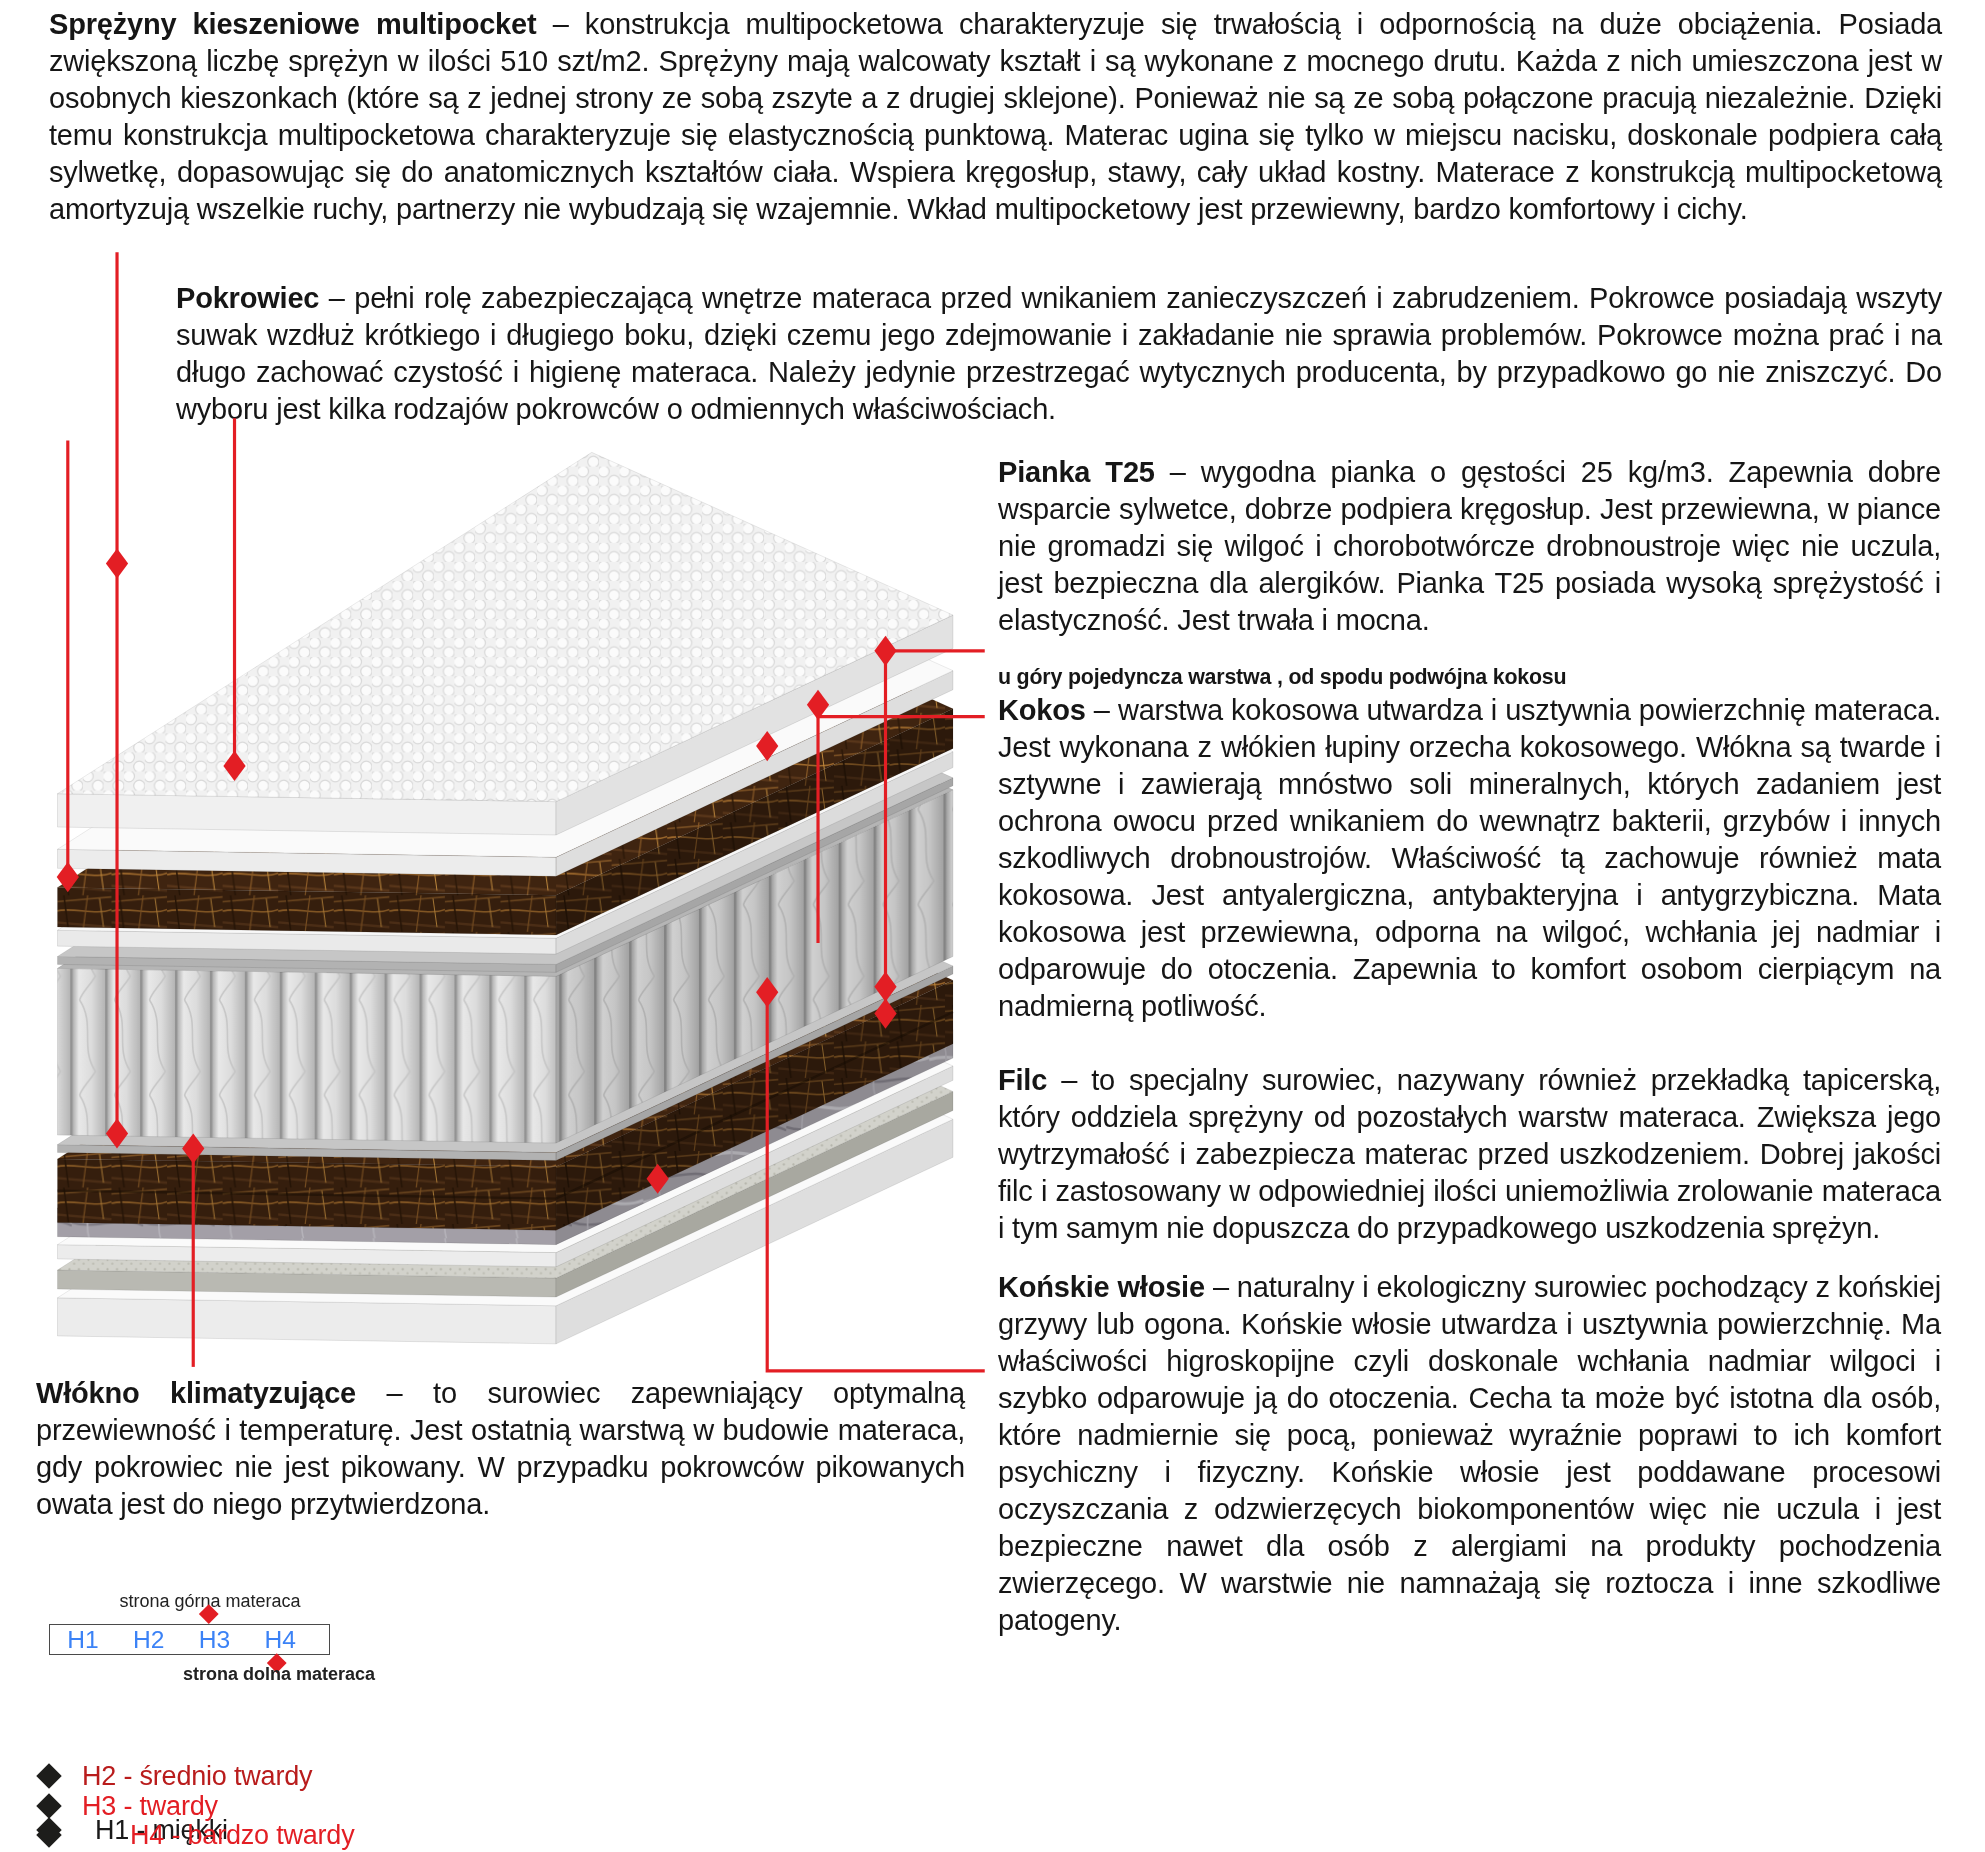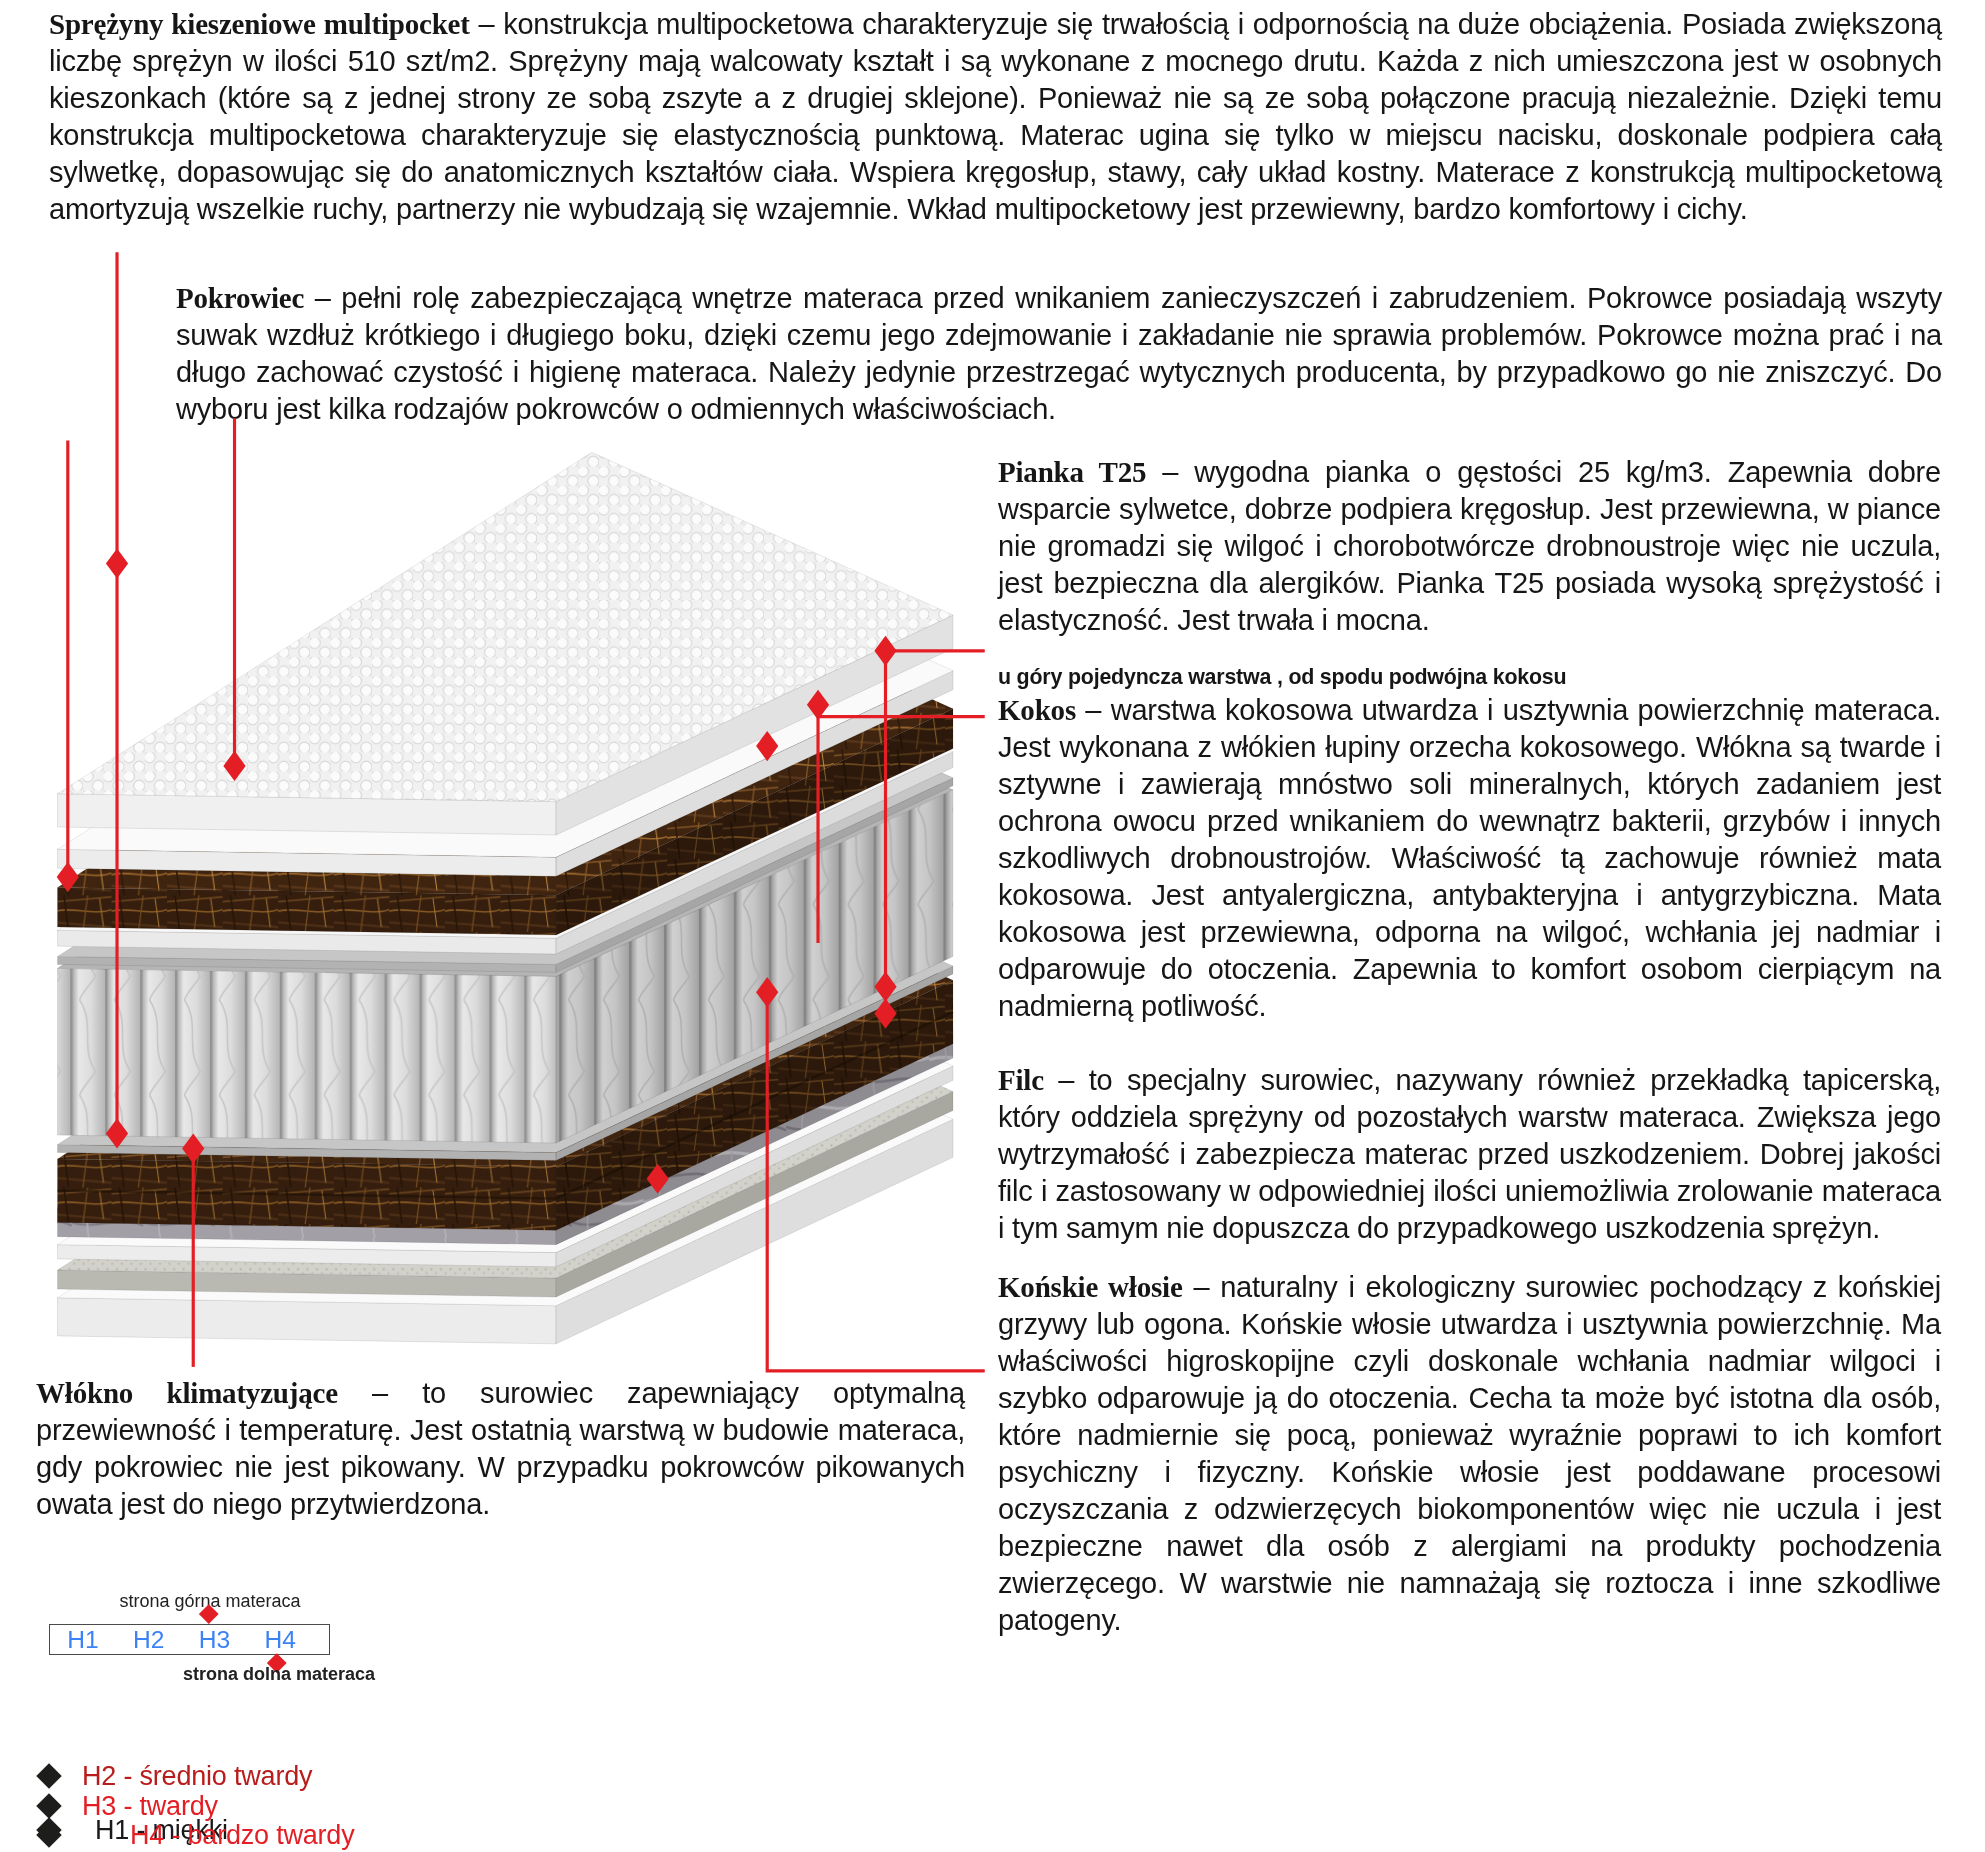--- a/index.html
+++ b/index.html
@@ -6,21 +6,21 @@
   body{
     width:1985px;height:1853px;position:relative;background:#ffffff;
     font-family:"Liberation Sans","DejaVu Sans",sans-serif;
     color:#161616;overflow:hidden;
   }
   .para{
     position:absolute;text-align:justify;
     font-size:29px;line-height:37px;letter-spacing:-0.2px;
     color:#161616;
   }
-  .para b{font-weight:bold;font-family:Liberation Serif, serif;}
+  .para b{font-weight:bold;}
   .small-label{
     position:absolute;font-size:21.4px;font-weight:bold;letter-spacing:-0.2px;color:#161616;
   }
   .mini-text{
     position:absolute;font-size:18px;color:#222;text-align:center;
   }
   .h-box{
     position:absolute;left:49px;top:1624px;width:263px;height:29px;
     border:1.6px solid #4a4a4a;background:#fff;
     display:flex;align-items:center;justify-content:space-around;

